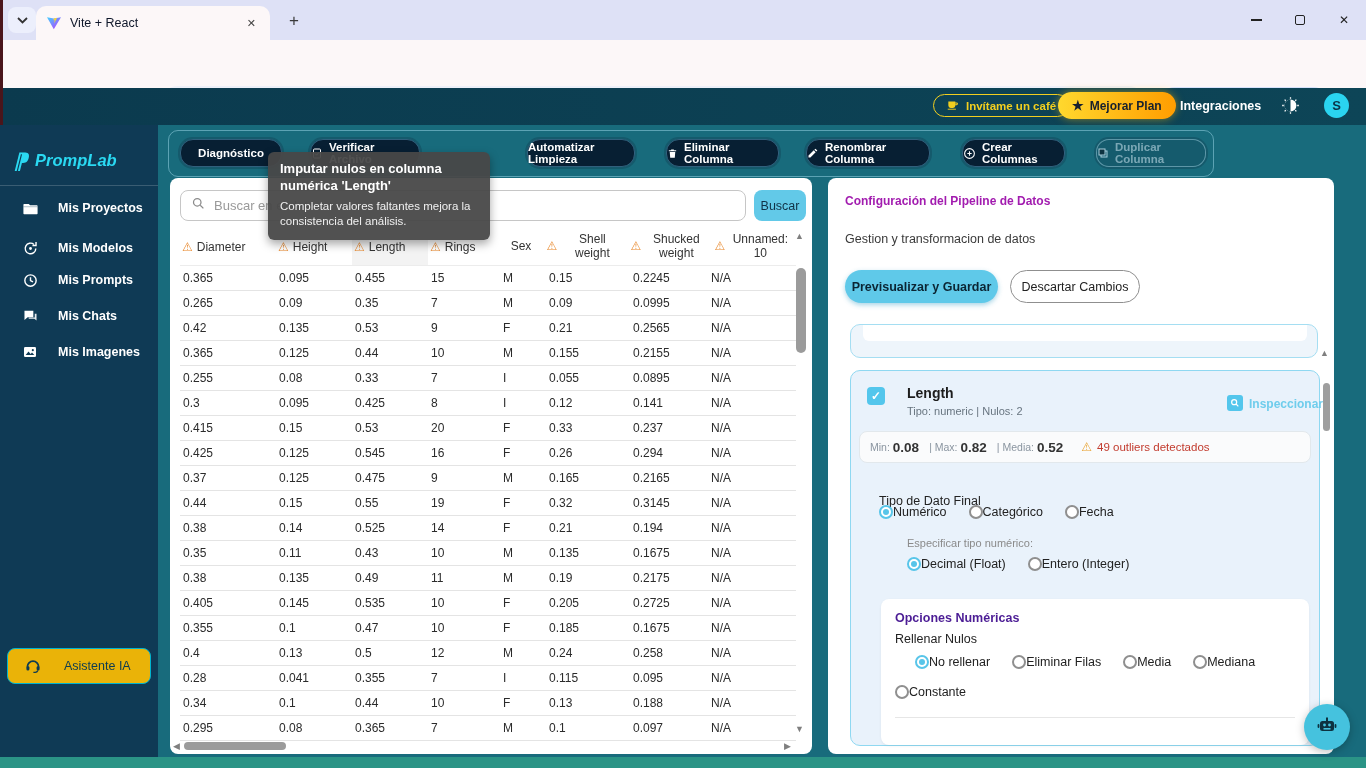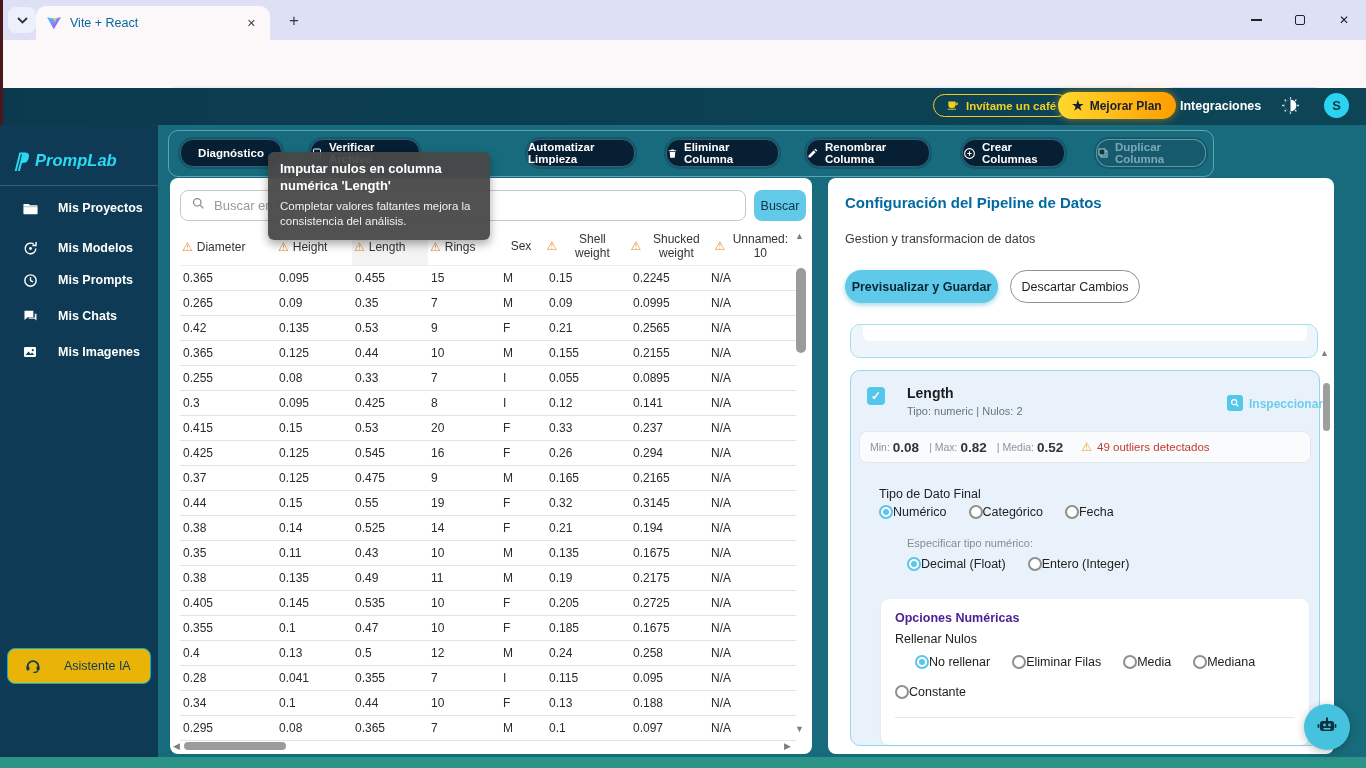--- a/index.html
+++ b/index.html
@@ -8,21 +8,21 @@
   .abs { position:absolute; }
 
   
   .edge-strip { left:0; top:0; width:3px; height:125px; background:#4a151b; z-index:60; }
 
   
   .tabstrip { left:0; top:0; width:1366px; height:40px; background:#dee1f6; }
   .chev-btn { left:8px; top:7px; width:28px; height:26px; border-radius:8px; background:#eceffc; display:flex; align-items:center; justify-content:center; cursor:pointer; }
   .tab { left:36px; top:6px; width:234px; height:34px; background:#fcf7f8; border-radius:10px 10px 0 0; display:flex; align-items:center; padding:0 10px; }
   .vite-logo { width:16px; height:16px; display:inline-flex; margin-right:8px; }
-  .tab-title { font-size:12.5px; color:#0369a1; flex:1; }
+  .tab-title { font-size:12.5px; color:#0f172a; flex:1; }
   .tab-close { font-size:11px; color:#444; cursor:pointer; padding:2px 4px; }
   .newtab { left:282px; top:9px; width:24px; height:24px; font-size:17px; color:#3a3a3a; display:flex; align-items:center; justify-content:center; cursor:pointer; }
   .wctrls { right:0; top:0; height:40px; display:flex; align-items:center; }
   .wbtn { width:44px; height:40px; display:flex; align-items:center; justify-content:center; cursor:pointer; color:#222; }
   .minline { width:11px; height:1.6px; background:#222; display:inline-block; }
   .maxbox { width:10px; height:10px; border:1.5px solid #222; display:inline-block; border-radius:2px; }
   .wclose-g { font-size:12px; }
 
   
   .navbar { left:0; top:40px; width:1366px; height:48px; background:#fcf7f8; }
@@ -90,39 +90,39 @@
   .tr { display:flex; height:25px; align-items:center; border-bottom:1px solid #e4e4e4; }
   .td { font-size:12px; color:#2b2b2b; padding-left:3px; overflow:hidden; white-space:nowrap; }
   .c0{width:96px;} .c1{width:76px;} .c2{width:76px;} .c3{width:72px;} .c4{width:40px;} .c5{width:88px;} .c6{width:80px;} .c7{width:88px;}
   .td.c5{padding-left:9px;} .td.c6{padding-left:5px;}
   .sb-ar { position:absolute; color:#7f7f7f; font-size:9px; cursor:pointer; }
   .vsb-thumb { position:absolute; left:626px; top:90px; width:10px; height:85px; background:#9b9b9b; border-radius:5px; cursor:pointer; }
   .hsb-thumb { position:absolute; left:14px; top:564px; width:102px; height:8px; background:#9b9b9b; border-radius:4px; cursor:pointer; }
 
   
   .right-panel { left:828px; top:178px; width:506px; height:576px; background:#fff; border-radius:8px; overflow:hidden; }
-  .rp-title { position:absolute; left:17px; top:16px; font-size:15px; font-weight:bold; color:#0369a1; }
+  .rp-title { position:absolute; left:17px; top:16px; font-size:12px; font-weight:bold; color:#a21caf; }
   .rp-sub { position:absolute; left:17px; top:54px; font-size:12.5px; color:#3a3a3a; }
   .save-btn { position:absolute; left:17px; top:92px; width:153px; height:33px; background:#5fc9e9; border-radius:17px; color:#0b2533; font-size:12.5px; font-weight:bold; display:flex; align-items:center; justify-content:center; cursor:pointer; box-shadow:0 2px 5px rgba(60,160,200,.45); }
   .discard-btn { position:absolute; left:182px; top:92px; width:130px; height:33px; background:#fff; border:1px solid #8f8f8f; border-radius:17px; color:#222; font-size:12.5px; display:flex; align-items:center; justify-content:center; cursor:pointer; }
   .partial-card { position:absolute; left:22px; top:146px; width:468px; height:34px; background:#eef5fb; border:1px solid #a5def2; border-radius:10px; overflow:hidden; }
   .partial-inner { position:absolute; left:12px; top:-8px; width:444px; height:24px; background:#fff; border-radius:6px; }
   .lcard { position:absolute; left:22px; top:192px; width:470px; height:376px; background:#e9f2fb; border:1.5px solid #8fd8f1; border-radius:10px; }
   .chk { position:absolute; left:16px; top:16px; width:18px; height:18px; background:#53c6ec; border-radius:4px; color:#fff; font-size:12px; font-weight:bold; display:flex; align-items:center; justify-content:center; cursor:pointer; }
   .lname { position:absolute; left:56px; top:14px; font-size:14px; font-weight:bold; color:#1d1d1d; }
   .lmeta { position:absolute; left:56px; top:34px; font-size:11px; color:#687580; }
   .insp-ic { position:absolute; left:376px; top:24px; width:16px; height:16px; background:#53c6ec; border-radius:3px; display:flex; align-items:center; justify-content:center; cursor:pointer; }
   .insp-lbl { position:absolute; left:398px; top:26px; font-size:12px; font-weight:bold; color:#6fcdec; cursor:pointer; }
   .stats-bar { position:absolute; left:8px; top:60px; width:452px; height:32px; background:#fafbfc; border:1px solid #e2e8ec; border-radius:8px; display:flex; align-items:center; padding:0 10px; }
   .st-lab { font-size:10.5px; color:#8a95a0; margin-right:3px; }
   .st-val { font-size:13.5px; font-weight:bold; color:#333; margin-right:10px; }
   .outliers { display:flex; align-items:center; gap:5px; margin-left:8px; }
   .outliers .wt { color:#e8a02a; font-size:12px; }
   .outliers .txt { color:#c23b2e; font-size:11.5px; }
-  .sec-label { position:absolute; left:28px; top:116px; font-size:12.5px; color:#222; }
+  .sec-label { position:absolute; left:28px; top:123px; font-size:12.5px; color:#222; }
   .radio-row { position:absolute; display:flex; align-items:center; gap:22px; }
   .r-item { display:flex; align-items:center; cursor:pointer; }
   .radio { width:14px; height:14px; border-radius:50%; border:2px solid #8f8f8f; position:relative; background:#fff; }
   .radio.sel { border-color:#58c5e9; }
   .radio.sel::after { content:""; position:absolute; inset:2px; border-radius:50%; background:#58c5e9; }
   .r-lbl { font-size:12.5px; color:#222; }
   .row-type { left:28px; top:134px; }
   .espec { position:absolute; left:56px; top:166px; font-size:11px; color:#8a8a8a; }
   .row-num { left:56px; top:186px; }
   .opts-card { position:absolute; left:30px; top:228px; width:428px; height:146px; background:#fff; border-radius:8px; box-shadow:0 1px 3px rgba(0,0,0,.06); }

